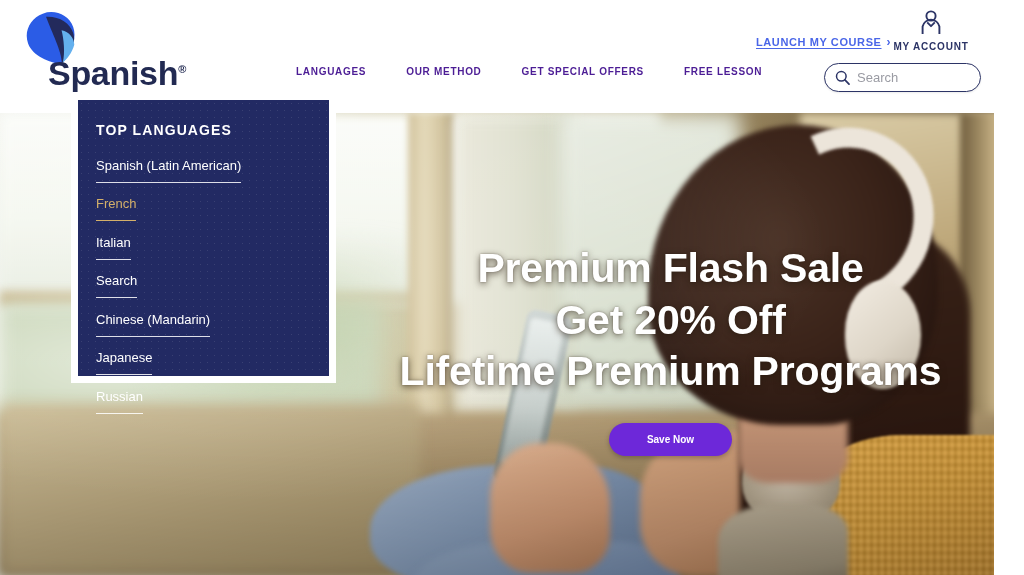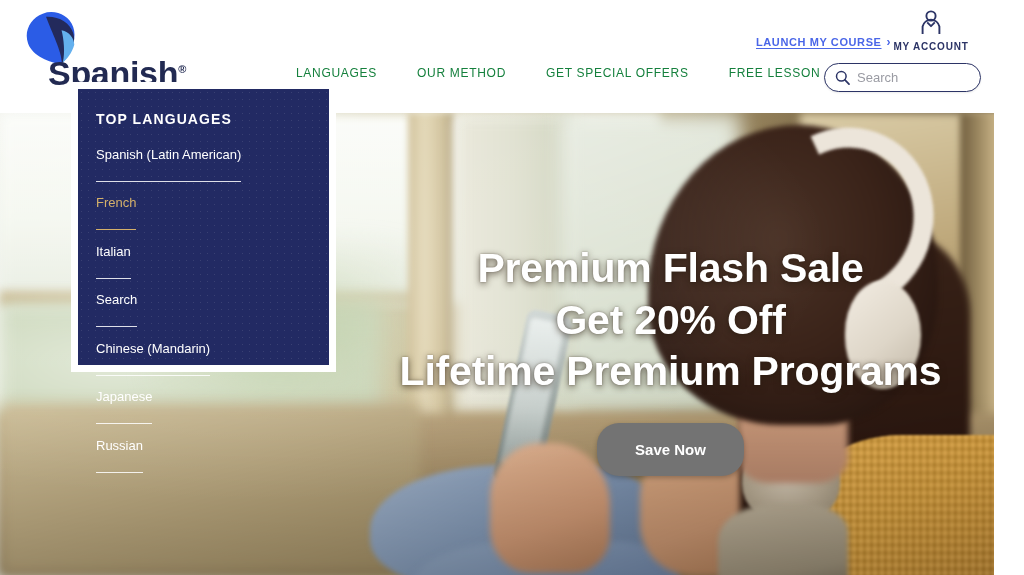--- a/index.html
+++ b/index.html
@@ -27,21 +27,21 @@
     font-size: 34px; font-weight: 700; color: #222a52;
     letter-spacing: -0.3px; white-space: nowrap;
   }
   #logo-word sup { font-size: 11px; vertical-align: super; font-weight: 600; }
 
   #mainnav {
     position: absolute; left: 296px; top: 66px;
     display: flex; align-items: center; gap: 0px;
   }
   .navitem {
-    font-size: 12px; font-weight: 400; color: #15803d;
+    font-size: 10px; font-weight: 700; color: #4c1d95;
     letter-spacing: 0.7px; white-space: nowrap;
     margin-right: 40px; cursor: pointer;
   }
   .navitem:last-child { margin-right: 0; }
 
   #launch-link {
     position: absolute; left: 756px; top: 35px;
     font-size: 11px; font-weight: 700; letter-spacing: 0.6px;
     color: #4a66e8; white-space: nowrap; cursor: pointer;
   }
@@ -281,42 +281,42 @@
   }
   #hero-vignette {
     inset: 0;
     background:
       radial-gradient(ellipse at 25% 30%, rgba(255,255,255,0.20) 0%, rgba(255,255,255,0) 55%),
       linear-gradient(180deg, rgba(0,0,0,0) 60%, rgba(0,0,0,0.14) 100%);
   }
 
   
   #lang-panel {
-    position: absolute; left: 71px; top: 82px;
+    position: absolute; left: 71px; top: 93px;
     width: 265px; height: 290px;
     background: #ffffff;
     padding: 7px;
   }
   #lang-inner {
     width: 100%; height: 100%;
     background-color: #222a63;
     background-image: radial-gradient(rgba(255,255,255,0.10) 0.7px, transparent 0.8px);
     background-size: 7px 7px;
     padding: 22px 18px 0 18px;
   }
   #lang-title {
     color: #ffffff; font-size: 14px; font-weight: 700;
     letter-spacing: 1.1px; margin-bottom: 21px;
   }
   .lang-link {
     display: block; width: fit-content;
     color: #ffffff; font-size: 13px; font-weight: 400;
     margin-bottom: 14.5px; cursor: pointer;
     border-bottom: 1px solid rgba(255,255,255,0.85);
-    padding-bottom: 18px; line-height: 1.15;
+    padding-bottom: 8px; line-height: 1.15;
   }
   .lang-link.accent {
     color: #d4b06a; border-bottom-color: #d4b06a;
   }
   #lang-more {
     display: block; width: fit-content;
     color: #ffffff; font-size: 13px; margin-top: 8px;
     border-bottom: 2.5px solid #ffffff; padding-bottom: 2px;
     cursor: pointer;
   }
@@ -326,23 +326,23 @@
     position: absolute; left: 336px; top: 130px;
     width: 669px; text-align: center;
   }
   .headline {
     color: #ffffff; font-weight: 700; font-size: 41px;
     line-height: 1.26; letter-spacing: -0.2px;
     text-shadow: 0 2px 7px rgba(40,28,16,0.65), 0 0 2px rgba(40,28,16,0.4);
   }
   #save-btn {
     display: inline-block; margin-top: 25px;
-    background: #737373; color: #ffffff;
-    font-size: 15px; font-weight: 700;
-    padding: 18px 38px; border: none; border-radius: 22px;
+    background: #6d28d9; color: #ffffff;
+    font-size: 10px; font-weight: 700;
+    padding: 11px 38px; border: none; border-radius: 22px;
     cursor: pointer; font-family: "Liberation Sans", sans-serif;
     box-shadow: 0 2px 5px rgba(0,0,0,0.25);
   }
 </style>
 </head>
 <body>
 
 <div id="page">
 
   <div id="header">

